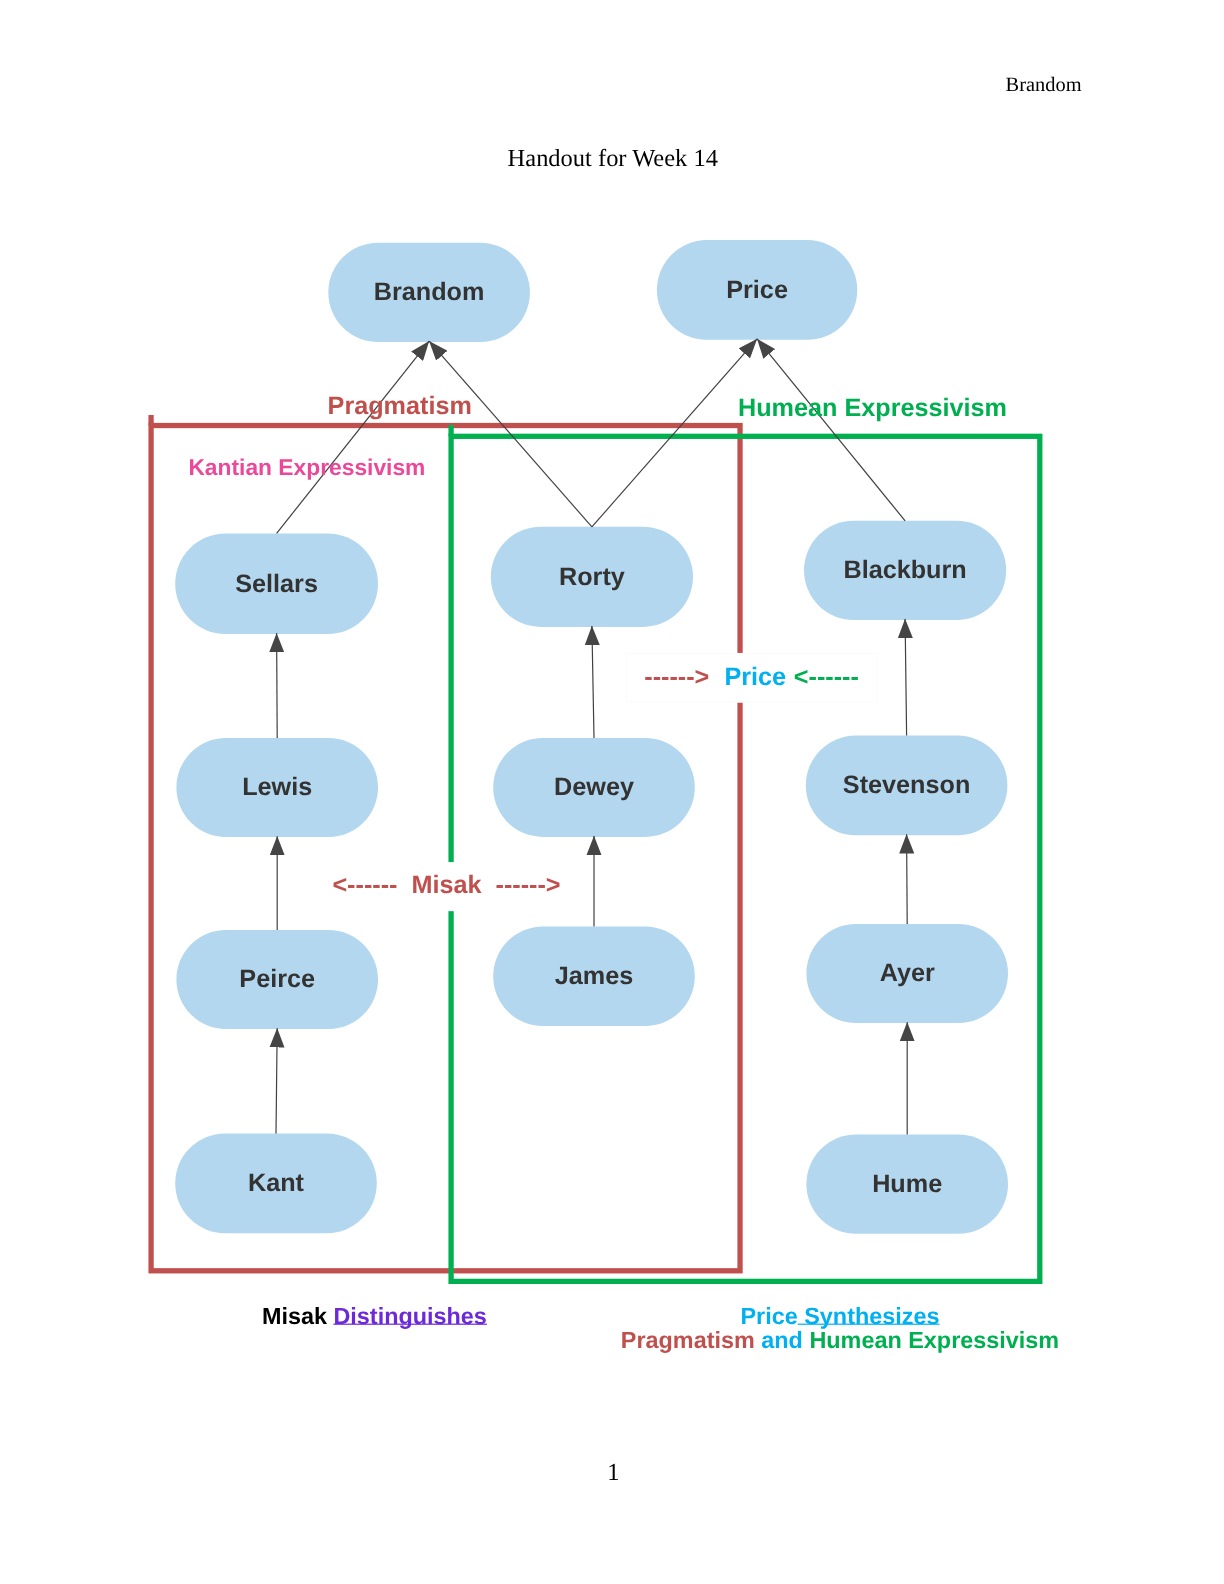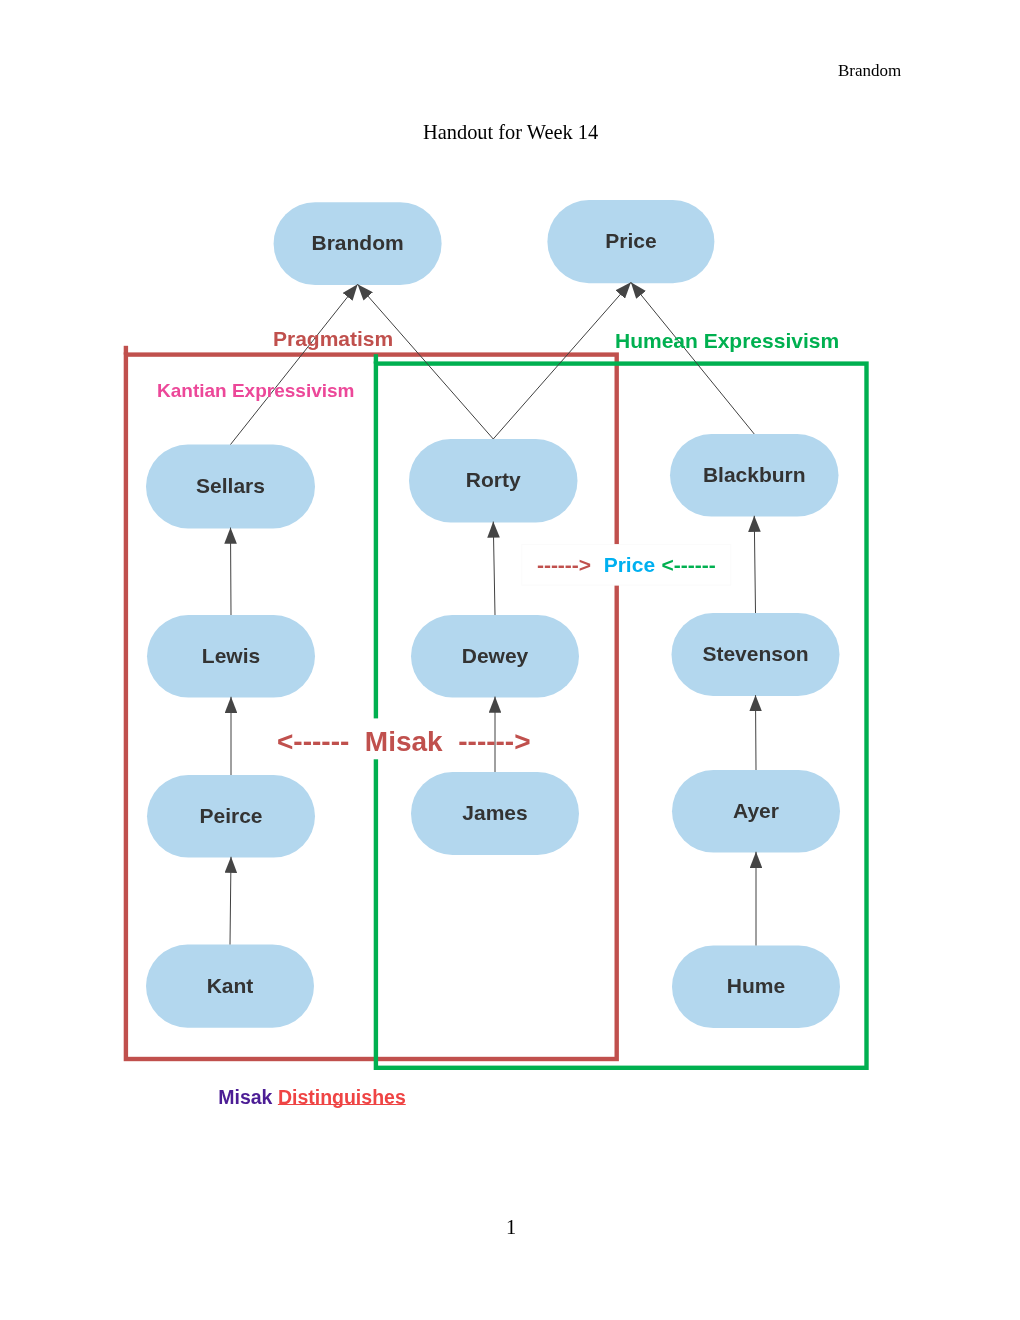--- a/index.html
+++ b/index.html
@@ -15,21 +15,21 @@
   .grp-label{will-change:transform;position:absolute;font-family:"Liberation Sans",sans-serif;font-weight:bold;white-space:nowrap;}
   #label-pragmatism{left:273px;top:326.8px;font-size:21px;color:#c0504d;}
   #label-humean{left:614.8px;top:328.6px;font-size:21px;color:#00b050;}
   #label-kantian{left:157.2px;top:379.9px;font-size:19px;color:#ec4899;}
   .annot{will-change:transform;position:absolute;font-family:"Liberation Sans",sans-serif;font-weight:bold;white-space:nowrap;}
   #annot-price{left:0;top:0;font-size:21px;}
   #annot-price span{position:absolute;top:552.9px;}
   #annot-price-left{left:536.9px;color:#c0504d;}
   #annot-price-word{left:603.7px;top:551.9px;color:#00b0f0;}
   #annot-price-right{left:661.5px;color:#00b050;}
-  #annot-misak{left:277.2px;top:725.9px;font-size:28px;color:#c0504d;white-space:pre;}
+  #annot-misak{left:277.2px;top:725.9px;font-size:21px;color:#c0504d;white-space:pre;}
   .cap{will-change:transform;position:absolute;font-family:"Liberation Sans",sans-serif;font-weight:bold;font-size:19.5px;white-space:nowrap;text-align:center;}
   .cap-line{white-space:nowrap;line-height:19.8px;}
   #cap-left{left:12px;top:1087.5px;width:600px;line-height:19.8px;}
   #cap-right{left:400px;top:1087.5px;width:600px;line-height:19.8px;}
 </style>
 </head>
 <body>
 
 <div class="page">
   <div class="serif-text" id="page-header">Brandom</div>
@@ -104,15 +104,19 @@
 
   <div class="annot" id="annot-price">
       <span id="annot-price-left">------&gt;</span>
       <span id="annot-price-word">Price</span>
       <span id="annot-price-right">&lt;------</span>
     </div>
 
   <div class="annot" id="annot-misak">&lt;------  Misak  ------&gt;</div>
 
   <div class="cap" id="cap-left">
-    <div class="cap-line" id="cap-left-1"><span style="color: #4c1d95;">Misak </span><span style="color: #ef4444; text-decoration: underline; text-decoration-skip-ink: none; text-underline-offset: 0px;">Distinguishes</span></div>
+    <div class="cap-line" id="cap-left-1"><span style="color: #000000;">Misak </span><span style="color: #6d28d9; text-decoration: underline; text-decoration-skip-ink: none; text-underline-offset: 0px;">Distinguishes</span></div>
+  </div>
+  <div class="cap" id="cap-right">
+    <div class="cap-line" id="cap-right-1"><span style="color: rgb(0, 176, 240);">Price</span><span style="color: rgb(0, 176, 240); text-decoration: underline; text-decoration-skip-ink: none; text-underline-offset: 0px;"> Synthesizes</span></div>
+    <div class="cap-line" id="cap-right-2"><span style="color: rgb(192, 80, 77);">Pragmatism</span><span style="color: rgb(0, 176, 240);"> and </span><span style="color: rgb(0, 176, 80);">Humean Expressivism</span></div>
   </div>
 </div>
 
 </body></html>

